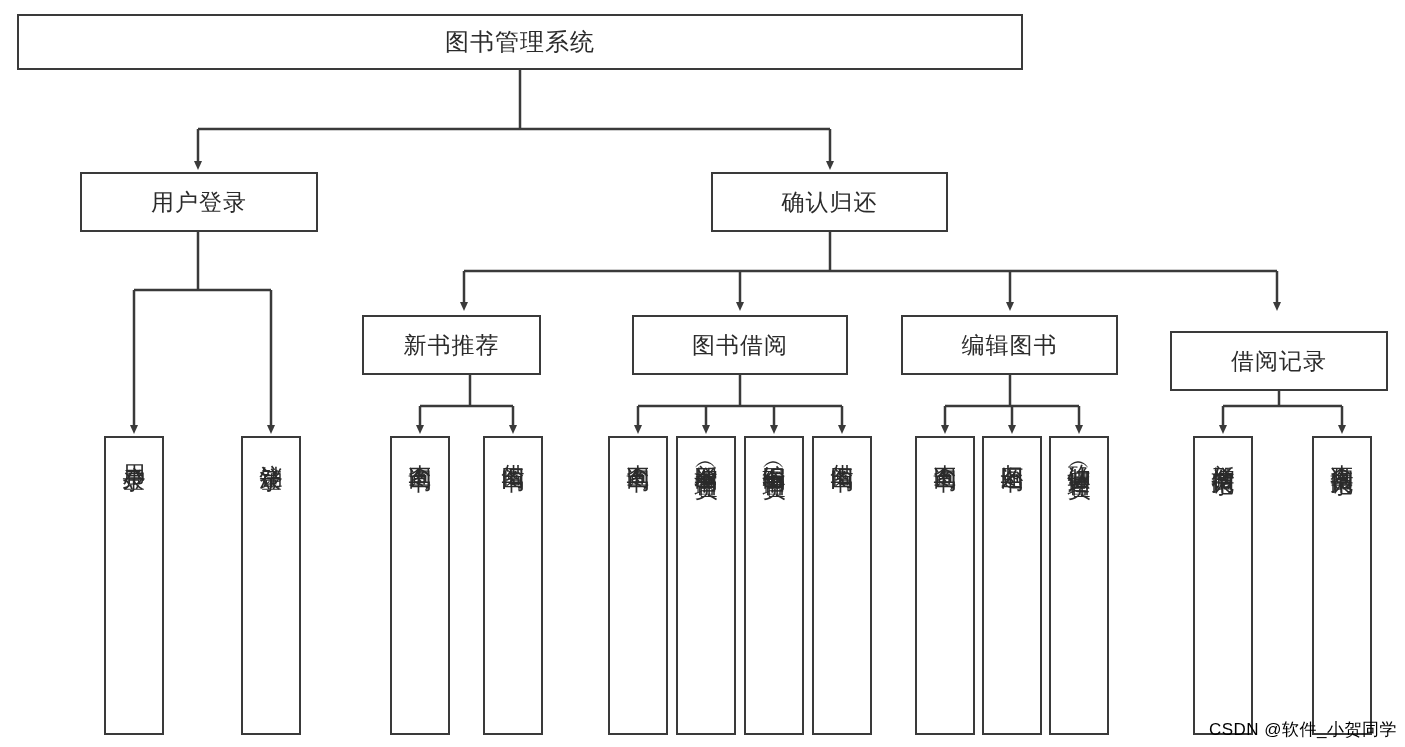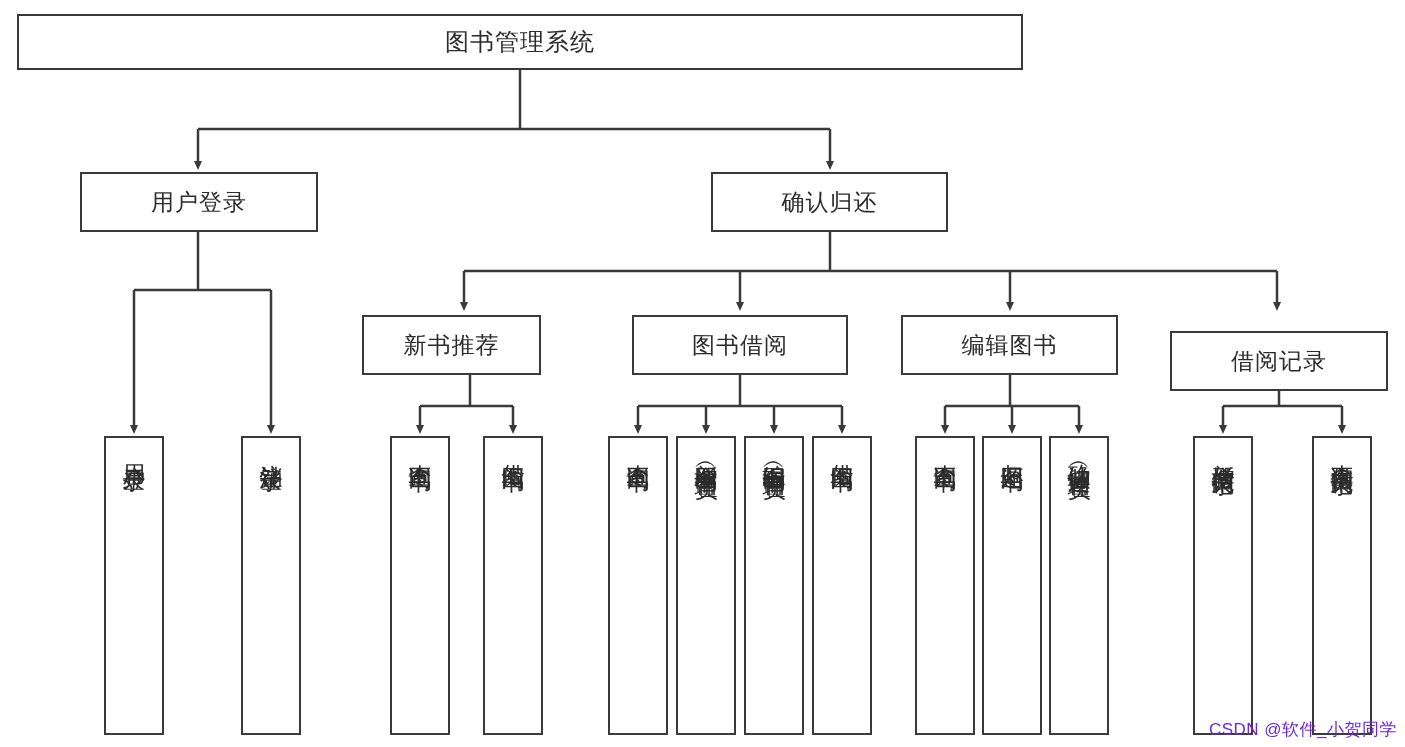--- a/index.html
+++ b/index.html
@@ -58,21 +58,21 @@
     font-size: 23px;
     line-height: 1.08;
     letter-spacing: 2px;
     white-space: nowrap;
   }
   #watermark {
     position: absolute;
     right: 8px;
     bottom: 6px;
     font-size: 17px;
-    color: #6d28d9;
+    color: #000000;
     letter-spacing: 0.5px;
     white-space: nowrap;
     pointer-events: none;
   }
 </style>
 </head>
 <body>
 
 <div id="canvas">
 

